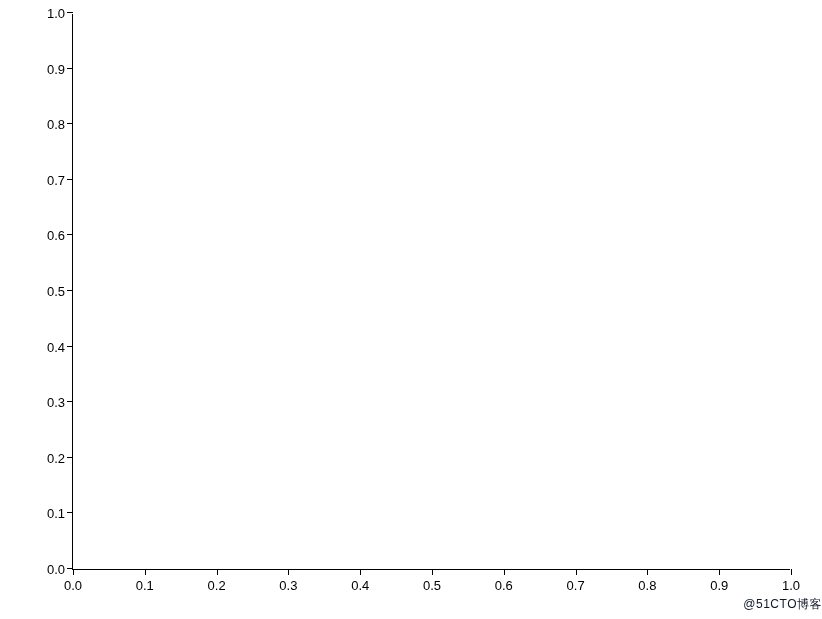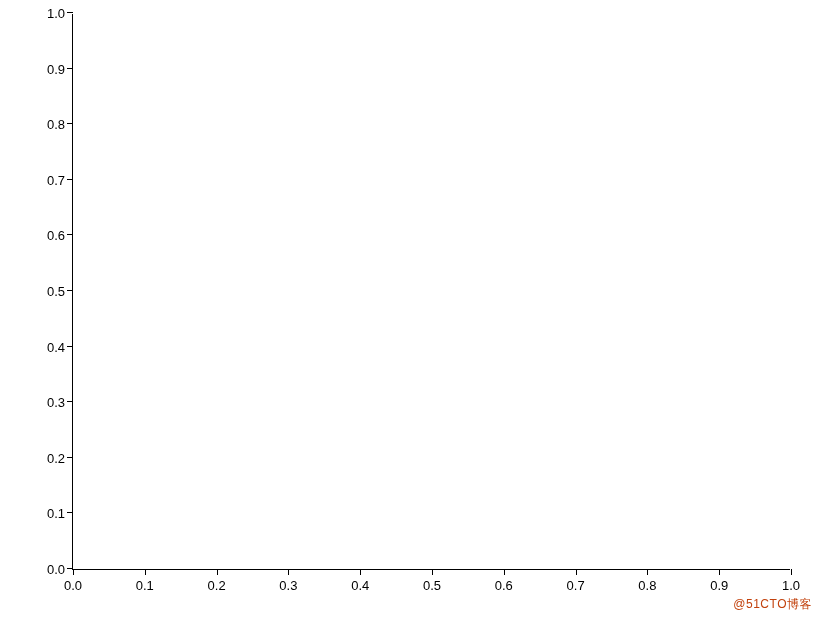--- a/index.html
+++ b/index.html
@@ -54,24 +54,24 @@
       left: -34px;
       transform: translateY(50%);
       font-size: 13px;
       color: #000;
       white-space: nowrap;
       text-align: right;
       width: 26px;
     }
     .watermark {
       position: absolute;
-      right: 10px;
+      right: 0;
       bottom: 6px;
       font-size: 12px;
-      color: #c2410c;
+      color: #0f172a;
       letter-spacing: 0.5px;
       pointer-events: none;
     }
   </style>
 </head>
 <body>
 
 <div class="chart-container">
   <div class="plot-area" id="plot-area">
       <div class="tick-x" style="left: 0px;"></div>

